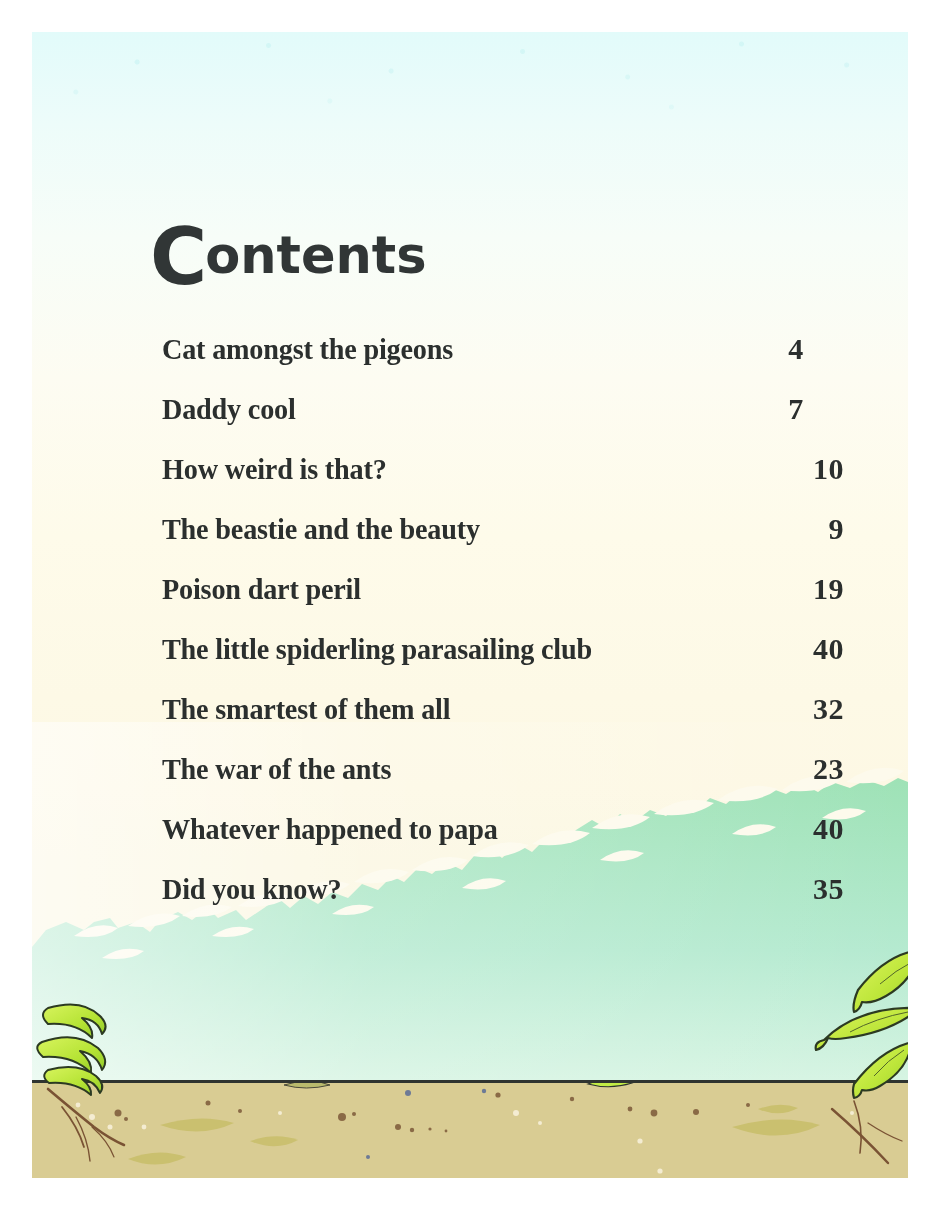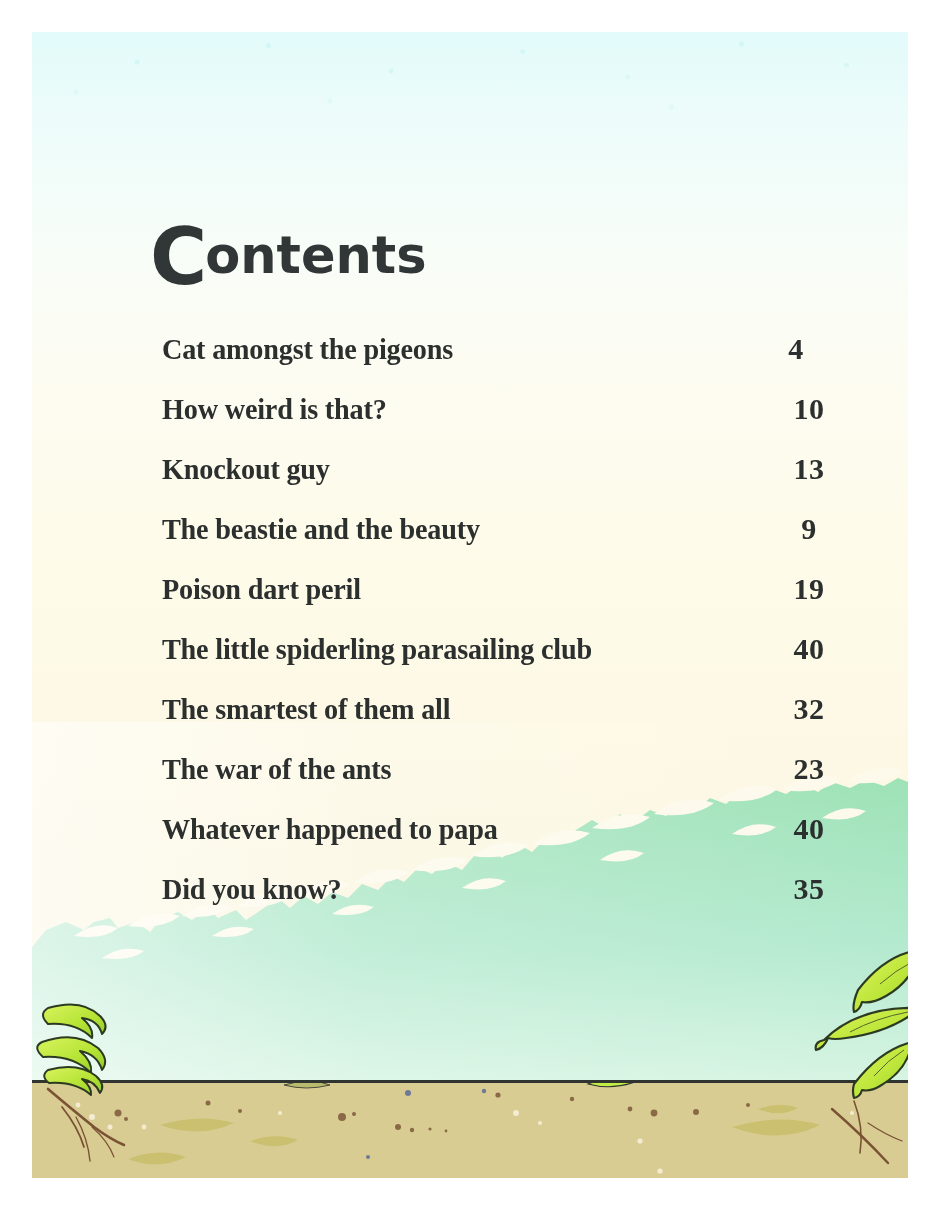--- a/index.html
+++ b/index.html
@@ -132,21 +132,21 @@
     letter-spacing: -0.2px;
     transform: scaleX(.94);
     transform-origin: left center;
     white-space: nowrap;
   }
   .toc-page {
     position: absolute;
     left: 612px;
     top: 0;
     width: 70px;
-    text-align: center;
+    text-align: right;
     font-family: "Liberation Serif", serif;
     font-weight: 700;
     font-size: 30px;
     line-height: 40px;
     letter-spacing: .5px;
   }
   .toc-page.narrow { text-align: center; width: 44px; }
 </style>
 </head>
 <body>
@@ -325,30 +325,30 @@
       <span class="cap">C</span><span class="rest">ontents</span>
     </div>
 
     <div id="toc">
 
       <div class="toc-row">
         <span class="toc-title">Cat amongst the pigeons</span>
         <span class="toc-page narrow">4</span>
       </div>
 
+      <div class="toc-row">
+        <span class="toc-title">Daddy cool</span>
+        <span class="toc-page narrow">7</span>
+      </div>
 
       <div class="toc-row">
         <span class="toc-title">How weird is that?</span>
         <span class="toc-page">10</span>
       </div>
 
-      <div class="toc-row">
-        <span class="toc-title">Knockout guy</span>
-        <span class="toc-page">13</span>
-      </div>
 
       <div class="toc-row">
         <span class="toc-title">The beastie and the beauty</span>
         <span class="toc-page">9</span>
       </div>
 
       <div class="toc-row">
         <span class="toc-title">Poison dart peril</span>
         <span class="toc-page">19</span>
       </div>

